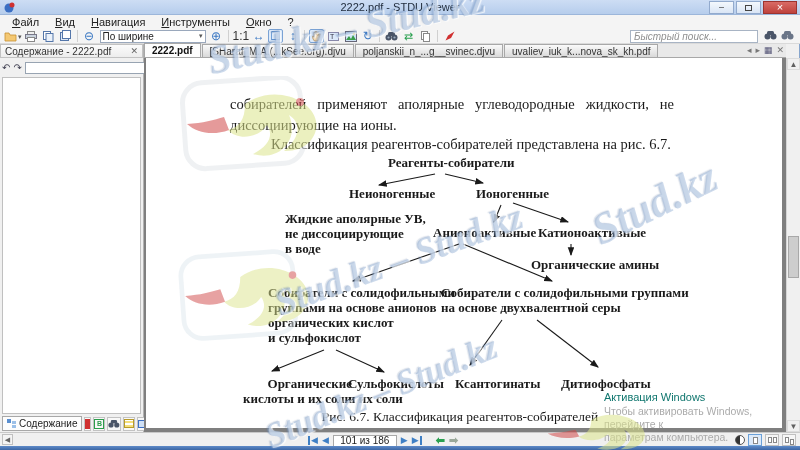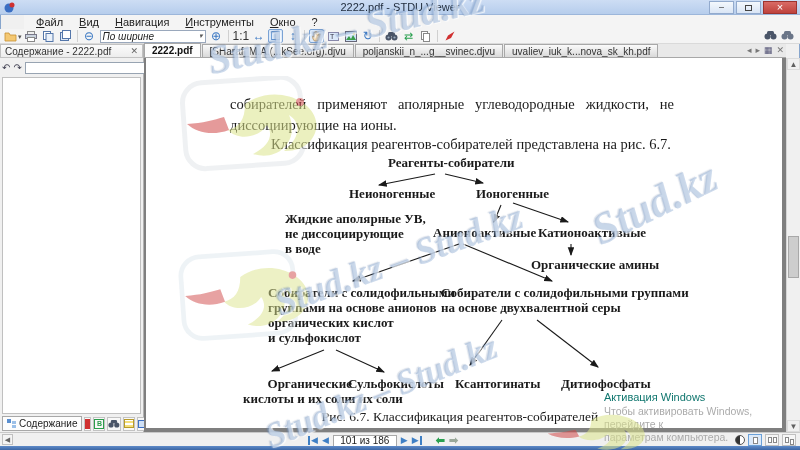--- a/index.html
+++ b/index.html
@@ -16,35 +16,35 @@
   .win-btns { position:absolute; right:3px; top:1px; display:flex; gap:2px; }
   .win-btn { width:25px; height:13px; display:flex; align-items:center; justify-content:center;
     border:1px solid #92aacd; background:linear-gradient(#f4f8fd,#d9e5f5);
     font-size:9px; color:#333; line-height:1; }
   .win-btn.close { background:linear-gradient(#d96b66,#bf423c); border-color:#9c332f; color:#fff;
     width:34px; font-size:11px; }
   .max-glyph { width:7px; height:6px; border:1px solid #444; display:inline-block; }
 
   
   .menubar { position:absolute; top:15px; left:0; right:0; height:14px; background:#f4f4f4;
-    display:flex; align-items:center; padding-left:4px;margin-left:24px; }
+    display:flex; align-items:center; padding-left:4px; }
   .menu-item { display:inline-block; font-size:11px; color:#222; padding:0 8px; line-height:14px; }
   .menu-item::first-letter { text-decoration:underline; }
 
   
   .toolbar { position:absolute; top:29px; left:0; right:0; height:15px; background:#f4f4f4;
     border-bottom:1px solid #dadada; display:flex; align-items:center; padding-left:3px; }
   .ti { min-width:15px; height:14px; display:flex; align-items:center; justify-content:center;
     font-size:11px; line-height:1; color:#345; margin:0 1px; }
   .ti.blue { color:#3b78c3; font-size:12px; }
   .ti.sel { border:1px solid #7aa2d4; background:#ddeafa; border-radius:2px; }
   .tsep { width:1px; height:12px; background:#d0d0d0; margin:0 3px; }
   .caret { font-size:7px; color:#555; margin-left:1px; }
   .combo { width:106px; height:13px; background:#fff; border:1px solid #9aa8bc;
-    display:flex; align-items:center; font-size:10px; color:#222; padding:0 2px; margin:0 2px;font-style:italic; }
+    display:flex; align-items:center; font-size:10px; color:#222; padding:0 2px; margin:0 2px; }
   .combo .cb-label { flex:1; }
   .one2one { font-size:12px; font-weight:normal; color:#333; }
   .quick-search { position:absolute; right:42px; top:1px; width:128px; height:13px;
     border:1px solid #a8b4c4; font-size:10px; font-style:italic; color:#666; padding:0 3px; }
   .quick-search::placeholder { color:#909090; font-style:italic; }
   .tb-right-icons { position:absolute; right:6px; top:1px; display:flex; gap:4px; }
 
   
   .tabstrip { position:absolute; top:44px; left:144px; right:14px; height:14px; background:#e9e9e9;
     border-bottom:1px solid #a8a8a8; display:flex; align-items:flex-end; }
@@ -247,20 +247,21 @@
           <rect x="1.5" y="1.5" width="6" height="8" fill="#fff" stroke="#888"></rect>
           <rect x="3.5" y="3.5" width="6" height="8" fill="#fff" stroke="#888"></rect>
         </svg>
     </span>
     <span class="tsep"></span>
     <span class="ti">
       <svg width="12" height="12">
           <path d="M1.5 10.5 L4 5.5 L10.5 1.5 L7 8 Z" fill="#d03030"></path>
         </svg>
     </span>
+    <input class="quick-search" type="text" placeholder="Быстрый поиск..." style="">
     <div class="tb-right-icons">
       <svg width="13" height="10">
           <circle cx="3.5" cy="6.5" r="3" fill="#4a5568"></circle>
           <circle cx="9.5" cy="6.5" r="3" fill="#4a5568"></circle>
           <rect x="3" y="1" width="7" height="4" rx="1.5" fill="#4a5568"></rect>
         </svg>
       <svg width="13" height="10">
           <circle cx="3.5" cy="6.5" r="3" fill="#6a7588"></circle>
           <circle cx="9.5" cy="6.5" r="3" fill="#6a7588"></circle>
           <rect x="3" y="1" width="7" height="4" rx="1.5" fill="#6a7588"></rect>

